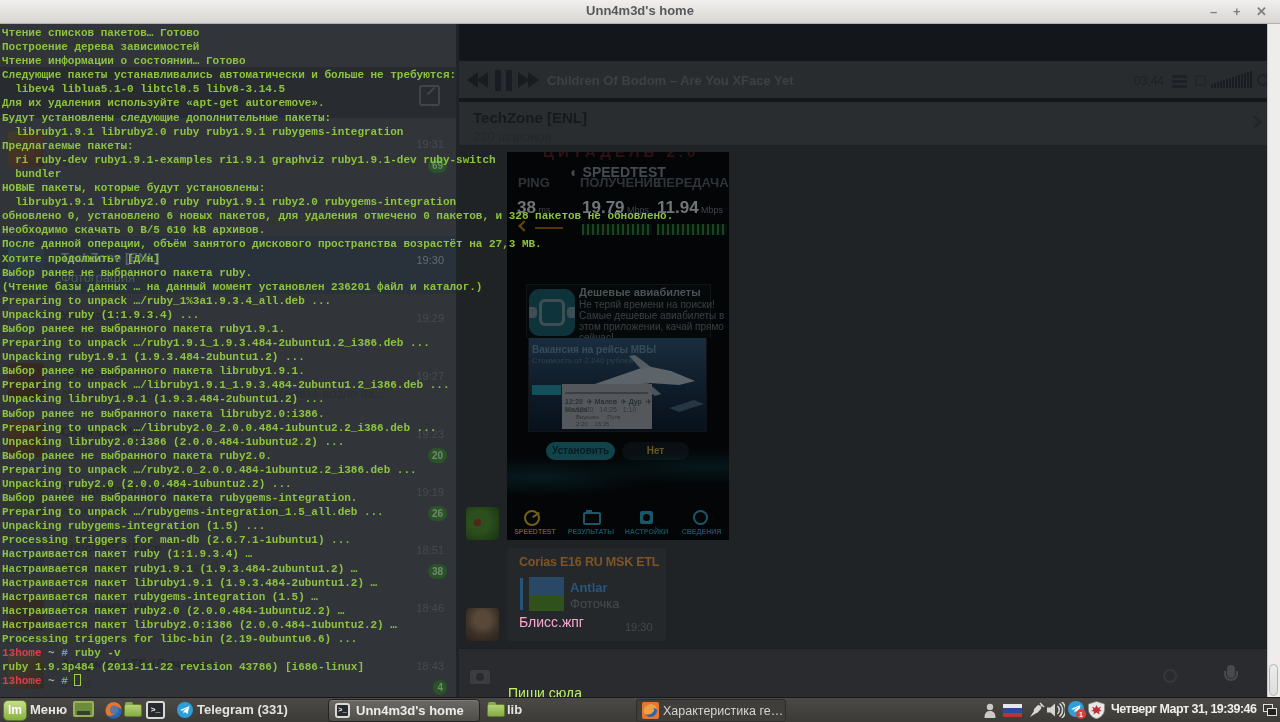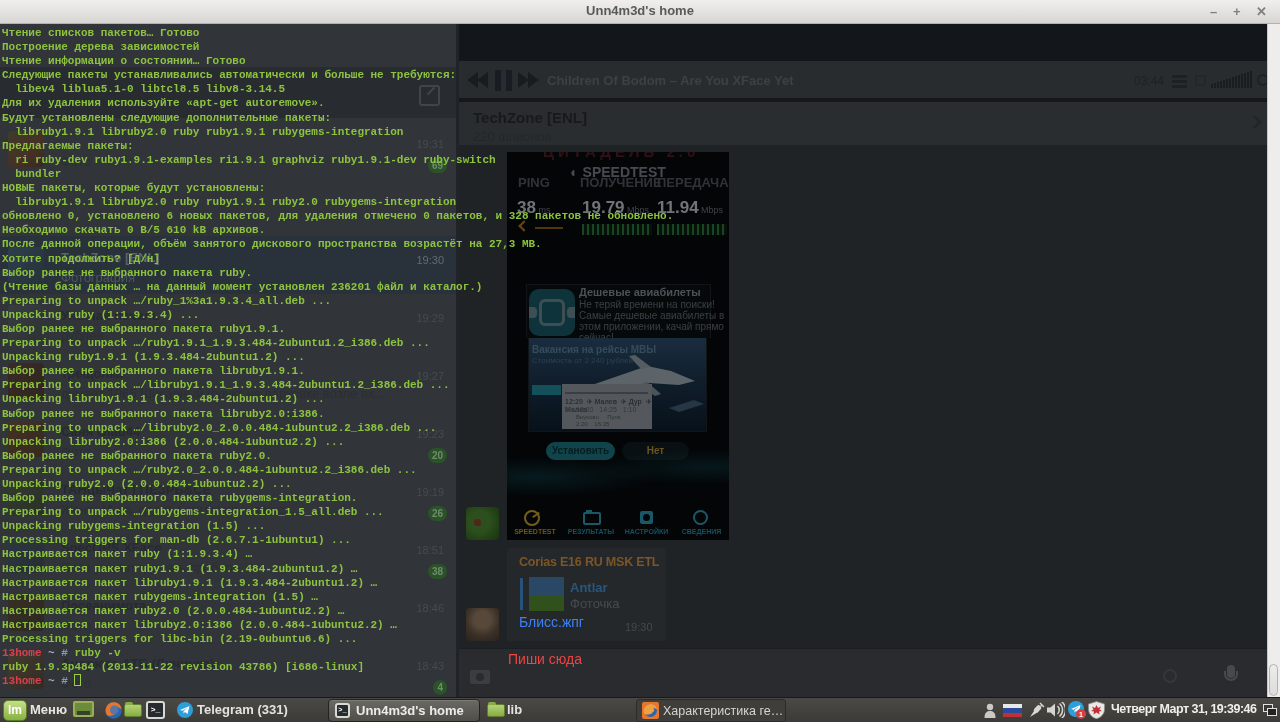--- a/index.html
+++ b/index.html
@@ -202,21 +202,21 @@
       <div style="position:absolute;left:0;top:0;width:222px;height:388px;background:rgba(3,5,7,0.46)"></div>
      </div>
      <div style="position:absolute;left:8px;top:362px;width:33px;height:33px;border-radius:4px;background:radial-gradient(circle at 40% 45%,#2c4f1d 0 40%,#224016 70%,#1a3213)"></div>
      <div style="position:absolute;left:16px;top:374px;width:7px;height:7px;border-radius:50%;background:#54231a"></div>
      <div id="cor">
        <div style="position:absolute;left:12px;top:7px;font-size:12.5px;font-weight:bold;color:#7d5526;letter-spacing:-0.2px;white-space:nowrap">Corias E16 RU MSK ETL</div>
        <div style="position:absolute;left:13px;top:30px;width:3px;height:32px;background:#27527a"></div>
        <div style="position:absolute;left:22px;top:29px;width:35px;height:34px;background:linear-gradient(#294866 0 55%,#31511c 55%)"></div>
        <div style="position:absolute;left:63px;top:32px;font-size:13px;font-weight:bold;color:#27567f">Antlar</div>
        <div style="position:absolute;left:63px;top:48px;font-size:13px;color:#464b50">Фоточка</div>
-       <div style="position:absolute;left:12px;top:66px;font-size:14px;color:#3b82f6">Блисс.жпг</div>
+       <div style="position:absolute;left:12px;top:66px;font-size:14px;color:#f9a8d4">Блисс.жпг</div>
        <div style="position:absolute;left:118px;top:73px;font-size:11px;color:#44494e">19:30</div>
      </div>
      <div style="position:absolute;left:8px;top:463px;width:33px;height:33px;border-radius:4px;background:radial-gradient(circle at 50% 35%,#574839 0 30%,#3c3127 60%,#28211c)"></div>
    </div>
    <div id="rtop"></div>
    <div id="mbar">
      <div class="tri-l" style="left:9px;top:11px"></div>
      <div class="tri-l" style="left:19px;top:11px"></div>
      <div style="position:absolute;left:37px;top:9px;width:6px;height:21px;background:#191d23"></div>
      <div style="position:absolute;left:48px;top:9px;width:6px;height:21px;background:#191d23"></div>
@@ -244,21 +244,21 @@
    </div>
    <div id="mdiv"></div>
    <div id="chead">
      <div style="position:absolute;left:15px;top:7px;font-size:15px;font-weight:bold;color:#17191c">TechZone [ENL]</div>
      <div style="position:absolute;left:15px;top:27px;font-size:13px;color:#23272b">220 шпионов</div>
      <div style="position:absolute;left:792px;top:15px;width:10px;height:10px;border-top:3px solid #22262a;border-right:3px solid #22262a;transform:rotate(45deg)"></div>
    </div>
    <div id="cinput">
      <div style="position:absolute;left:12px;top:21px;width:20px;height:14px;border-radius:2px;background:#3a3e42"></div>
      <div style="position:absolute;left:18px;top:24px;width:8px;height:8px;border-radius:50%;background:#292b2e"></div>
-     <div style="position:absolute;left:50px;top:2px;font-size:14px;color:#ef4444">Пиши сюда</div>
+     <div style="position:absolute;left:50px;top:36px;font-size:14px;color:#bef264">Пиши сюда</div>
      <div style="position:absolute;left:705px;top:20px;width:14px;height:14px;border:2px solid #34383c;border-radius:50%"></div>
      <div style="position:absolute;left:769px;top:16px;width:8px;height:13px;border-radius:4px;background:#464a4e"></div>
      <div style="position:absolute;left:766px;top:22px;width:14px;height:10px;border:2px solid #464a4e;border-top:none;border-radius:0 0 8px 8px"></div>
    </div>
   </div>
   <div id="colsep"></div>
   <pre id="term">Чтение списков пакетов… Готово
 Построение дерева зависимостей
 Чтение информации о состоянии… Готово
 Следующие пакеты устанавливались автоматически и больше не требуются:

